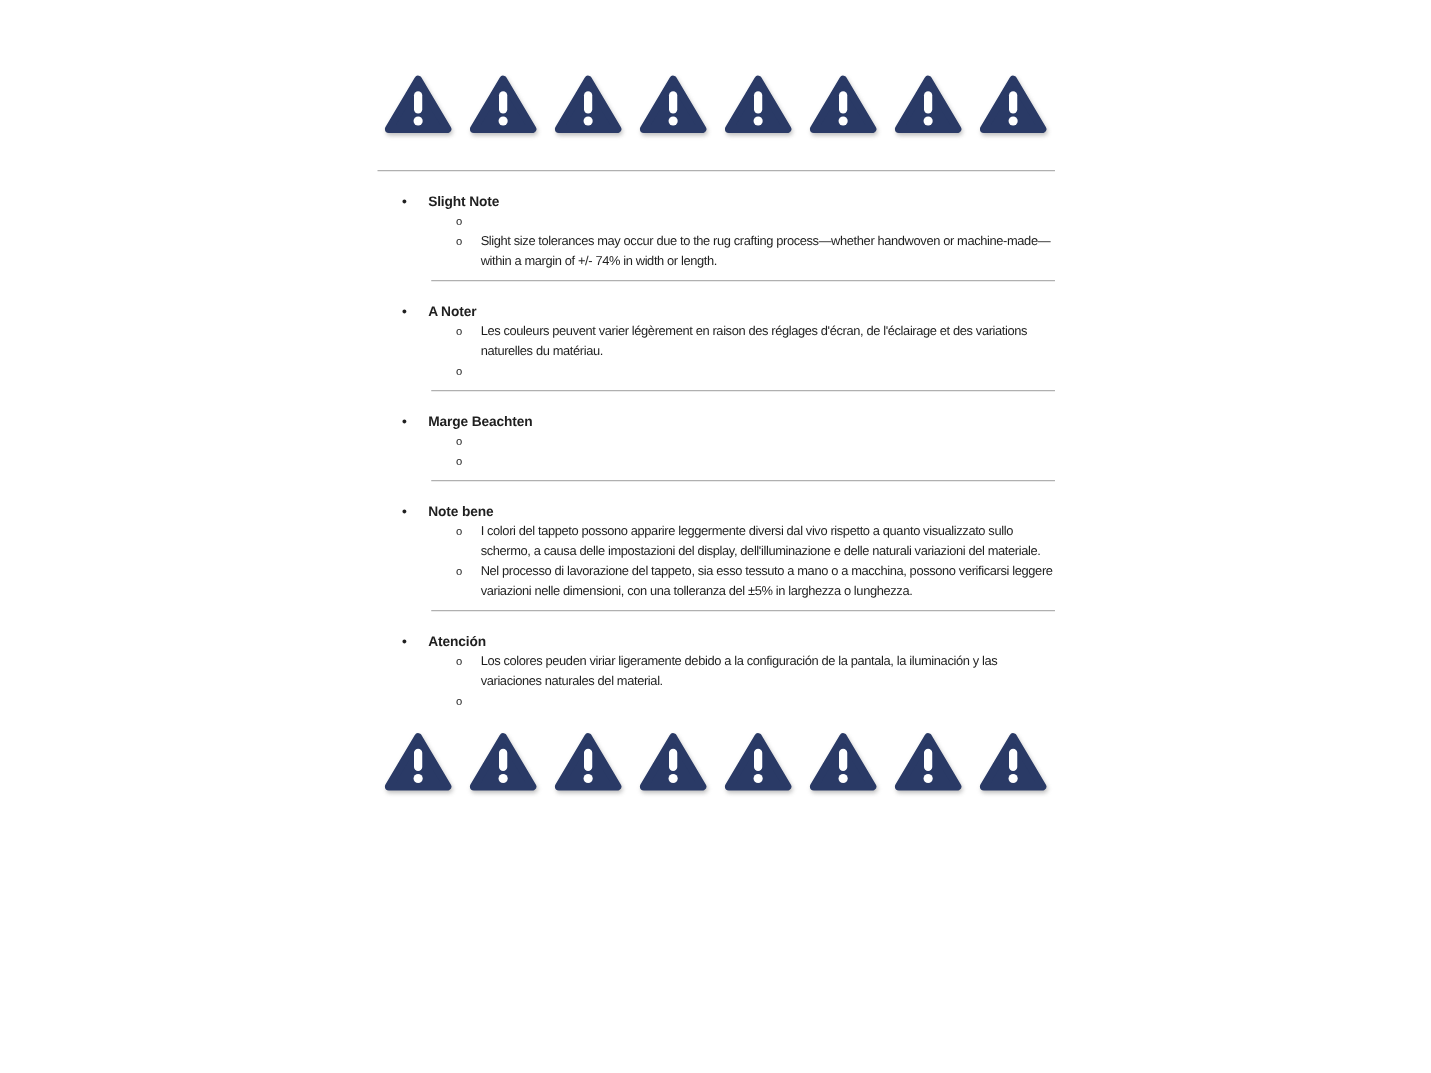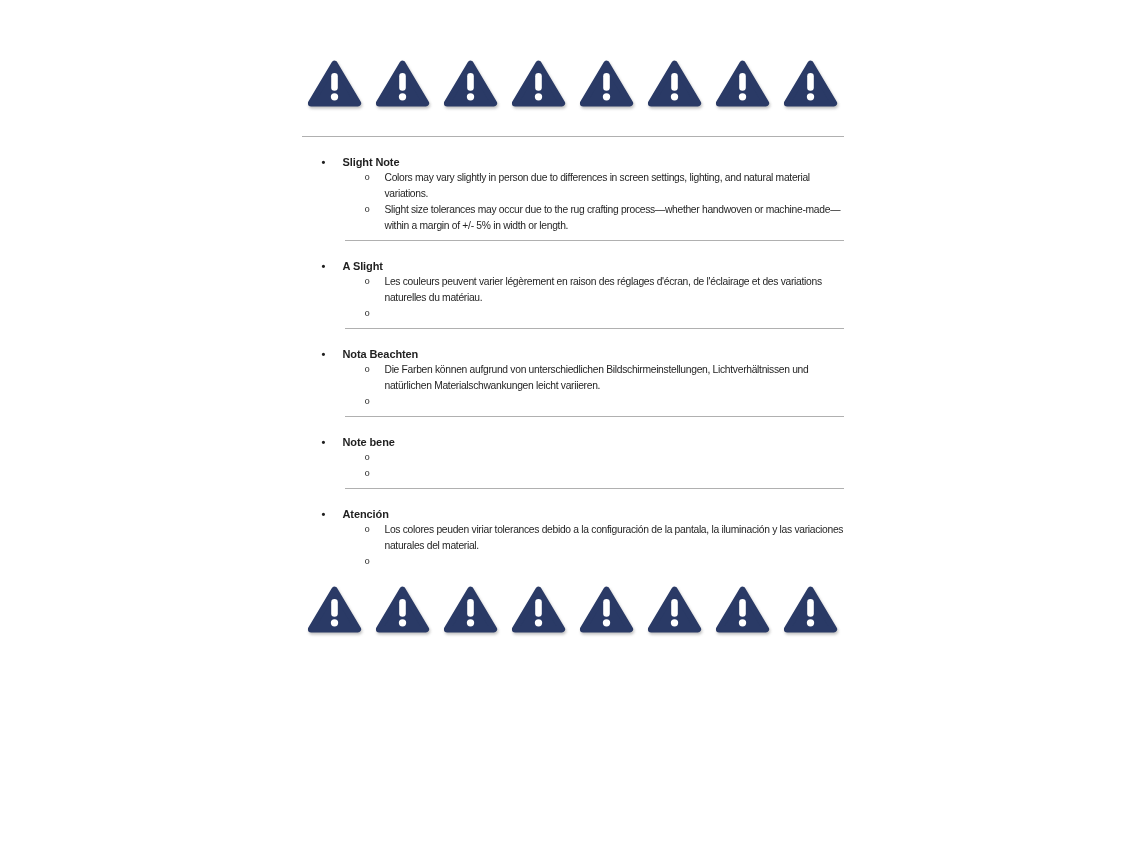--- a/index.html
+++ b/index.html
@@ -133,97 +133,97 @@
   <hr class="rule full">
   <div id="sections">
   <section class="note-section">
     <div class="h-row">
       <span class="h-bullet">•</span>
       <span class="h-text">Slight Note</span>
     </div>
     <div class="items">
   <div class="item">
     <span class="item-marker">o</span>
-    <p class="item-text">Colors may vary slightly in person due to differences in screen settings, lighting, and natural material variations.</p>
-  </div>
-
-  <div class="item">
-    <span class="item-marker">o</span>
-    <p class="item-text">Slight size tolerances may occur due to the rug crafting process—whether handwoven or machine-made—within a margin of +/- 5% in width or length.</p>
-  </div>
-</div>
-  </section>
-
-  <hr class="rule indented">
-
-  <section class="note-section">
-    <div class="h-row">
-      <span class="h-bullet">•</span>
-      <span class="h-text">A Slight</span>
+  </div>
+
+  <div class="item">
+    <span class="item-marker">o</span>
+    <p class="item-text">Slight size tolerances may occur due to the rug crafting process—whether handwoven or machine-made—within a margin of +/- 74% in width or length.</p>
+  </div>
+</div>
+  </section>
+
+  <hr class="rule indented">
+
+  <section class="note-section">
+    <div class="h-row">
+      <span class="h-bullet">•</span>
+      <span class="h-text">A Noter</span>
     </div>
     <div class="items">
   <div class="item">
     <span class="item-marker">o</span>
     <p class="item-text">Les couleurs peuvent varier légèrement en raison des réglages d'écran, de l'éclairage et des variations naturelles du matériau.</p>
   </div>
 
   <div class="item">
     <span class="item-marker">o</span>
   </div>
 </div>
   </section>
 
   <hr class="rule indented">
 
   <section class="note-section">
     <div class="h-row">
       <span class="h-bullet">•</span>
-      <span class="h-text">Nota Beachten</span>
-    </div>
-    <div class="items">
-  <div class="item">
-    <span class="item-marker">o</span>
-    <p class="item-text">Die Farben können aufgrund von unterschiedlichen Bildschirmeinstellungen, Lichtverhältnissen und natürlichen Materialschwankungen leicht variieren.</p>
+      <span class="h-text">Marge Beachten</span>
+    </div>
+    <div class="items">
+  <div class="item">
+    <span class="item-marker">o</span>
   </div>
 
   <div class="item">
     <span class="item-marker">o</span>
   </div>
 </div>
   </section>
 
   <hr class="rule indented">
 
   <section class="note-section">
     <div class="h-row">
       <span class="h-bullet">•</span>
       <span class="h-text">Note bene</span>
     </div>
     <div class="items">
   <div class="item">
     <span class="item-marker">o</span>
-  </div>
-
-  <div class="item">
-    <span class="item-marker">o</span>
+    <p class="item-text">I colori del tappeto possono apparire leggermente diversi dal vivo rispetto a quanto visualizzato sullo schermo, a causa delle impostazioni del display, dell'illuminazione e delle naturali variazioni del materiale.</p>
+  </div>
+
+  <div class="item">
+    <span class="item-marker">o</span>
+    <p class="item-text">Nel processo di lavorazione del tappeto, sia esso tessuto a mano o a macchina, possono verificarsi leggere variazioni nelle dimensioni, con una tolleranza del ±5% in larghezza o lunghezza.</p>
   </div>
 </div>
   </section>
 
   <hr class="rule indented">
 
   <section class="note-section">
     <div class="h-row">
       <span class="h-bullet">•</span>
       <span class="h-text">Atención</span>
     </div>
     <div class="items">
   <div class="item">
     <span class="item-marker">o</span>
-    <p class="item-text">Los colores peuden viriar tolerances debido a la configuración de la pantala, la iluminación y las variaciones naturales del material.</p>
+    <p class="item-text">Los colores peuden viriar ligeramente debido a la configuración de la pantala, la iluminación y las variaciones naturales del material.</p>
   </div>
 
   <div class="item">
     <span class="item-marker">o</span>
   </div>
 </div>
   </section>
 </div>
   <div class="triangle-row bottom" id="row-bottom">
   <svg class="warn-icon" viewBox="0 0 60 54" xmlns="http://www.w3.org/2000/svg" aria-hidden="true">

